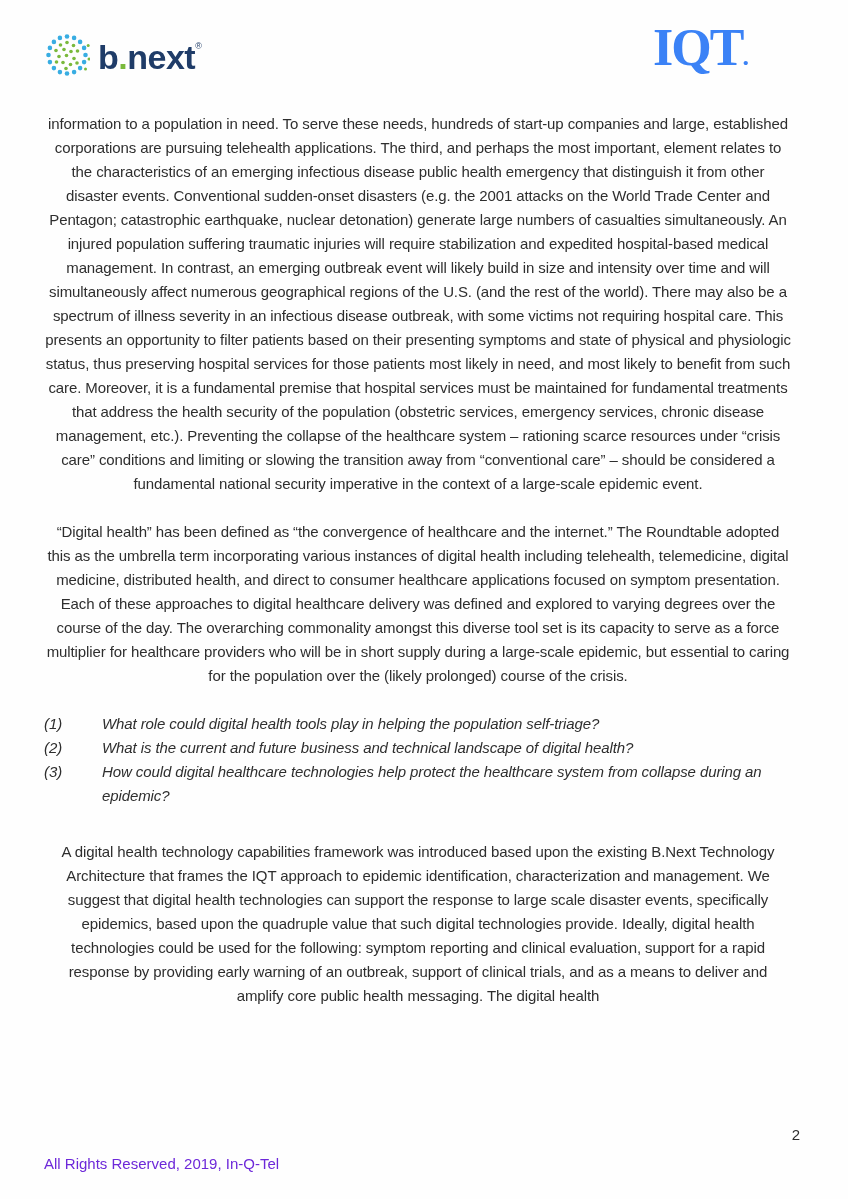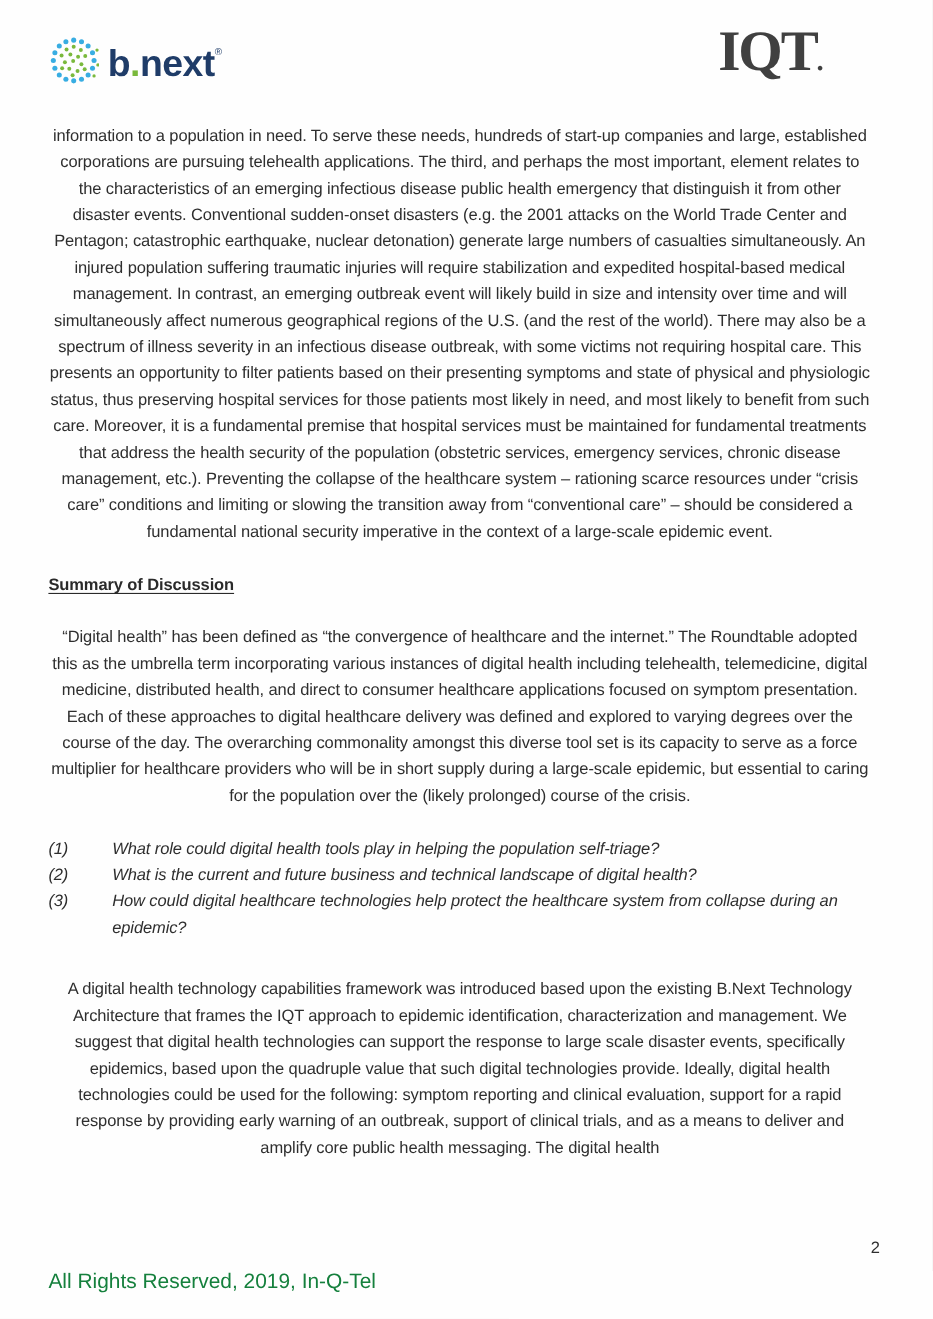--- a/index.html
+++ b/index.html
@@ -43,21 +43,21 @@
   }
   .iqt-logo {
     position: absolute;
     left: 653px;
     top: 22px;
     font-family: "Liberation Serif", serif;
     font-weight: 700;
     font-size: 52px;
     line-height: 1;
     letter-spacing: -2px;
-    color: #404040;
+    color: #3b82f6;
   }
   .iqt-logo .iqt-dot {
     font-size: 26px;
     letter-spacing: 0;
   }
 
   
   .content {
     position: absolute;
     left: 44px;
@@ -92,22 +92,22 @@
     position: absolute;
     right: 48px;
     top: 1126px;
     font-size: 15px;
     color: #2e2e2e;
   }
   .footer-copyright {
     position: absolute;
     left: 44px;
     top: 1155px;
-    font-size: 19px;
-    color: #15803d;
+    font-size: 15px;
+    color: #6d28d9;
   }
 </style>
 </head>
 <body>
 
 <div class="page">
 
   <div class="bnext-logo">
     <span>
       <svg width="46" height="46" viewBox="0 0 46 46" aria-hidden="true">
@@ -156,21 +156,20 @@
     </span>
     <span class="bnext-wordmark"><span>b</span><span class="dot">.</span><span>next</span><span class="tm">®</span></span>
   </div>
 
   <div class="iqt-logo"><span>IQT</span><span class="iqt-dot">.</span></div>
 
   <main class="content">
 
     <p>information to a population in need. To serve these needs, hundreds of start-up companies and large, established corporations are pursuing telehealth applications. The third, and perhaps the most important, element relates to the characteristics of an emerging infectious disease public health emergency that distinguish it from other disaster events. Conventional sudden-onset disasters (e.g. the 2001 attacks on the World Trade Center and Pentagon; catastrophic earthquake, nuclear detonation) generate large numbers of casualties simultaneously. An injured population suffering traumatic injuries will require stabilization and expedited hospital-based medical management. In contrast, an emerging outbreak event will likely build in size and intensity over time and will simultaneously affect numerous geographical regions of the U.S. (and the rest of the world). There may also be a spectrum of illness severity in an infectious disease outbreak, with some victims not requiring hospital care. This presents an opportunity to filter patients based on their presenting symptoms and state of physical and physiologic status, thus preserving hospital services for those patients most likely in need, and most likely to benefit from such care. Moreover, it is a fundamental premise that hospital services must be maintained for fundamental treatments that address the health security of the population (obstetric services, emergency services, chronic disease management, etc.). Preventing the collapse of the healthcare system – rationing scarce resources under “crisis care” conditions and limiting or slowing the transition away from “conventional care” – should be considered a fundamental national security imperative in the context of a large-scale epidemic event.</p>
 
-    <h2 class="section-heading">Summary of Discussion</h2>
 
     <p>“Digital health” has been defined as “the convergence of healthcare and the internet.” The Roundtable adopted this as the umbrella term incorporating various instances of digital health including telehealth, telemedicine, digital medicine, distributed health, and direct to consumer healthcare applications focused on symptom presentation. Each of these approaches to digital healthcare delivery was defined and explored to varying degrees over the course of the day. The overarching commonality amongst this diverse tool set is its capacity to serve as a force multiplier for healthcare providers who will be in short supply during a large-scale epidemic, but essential to caring for the population over the (likely prolonged) course of the crisis.</p>
 
 
     <ol class="question-list">
       <li class="question-item">
         <span class="question-number">(1)</span>
         <span class="question-text">What role could digital health tools play in helping the population self-triage?</span>
       </li>
       <li class="question-item">

